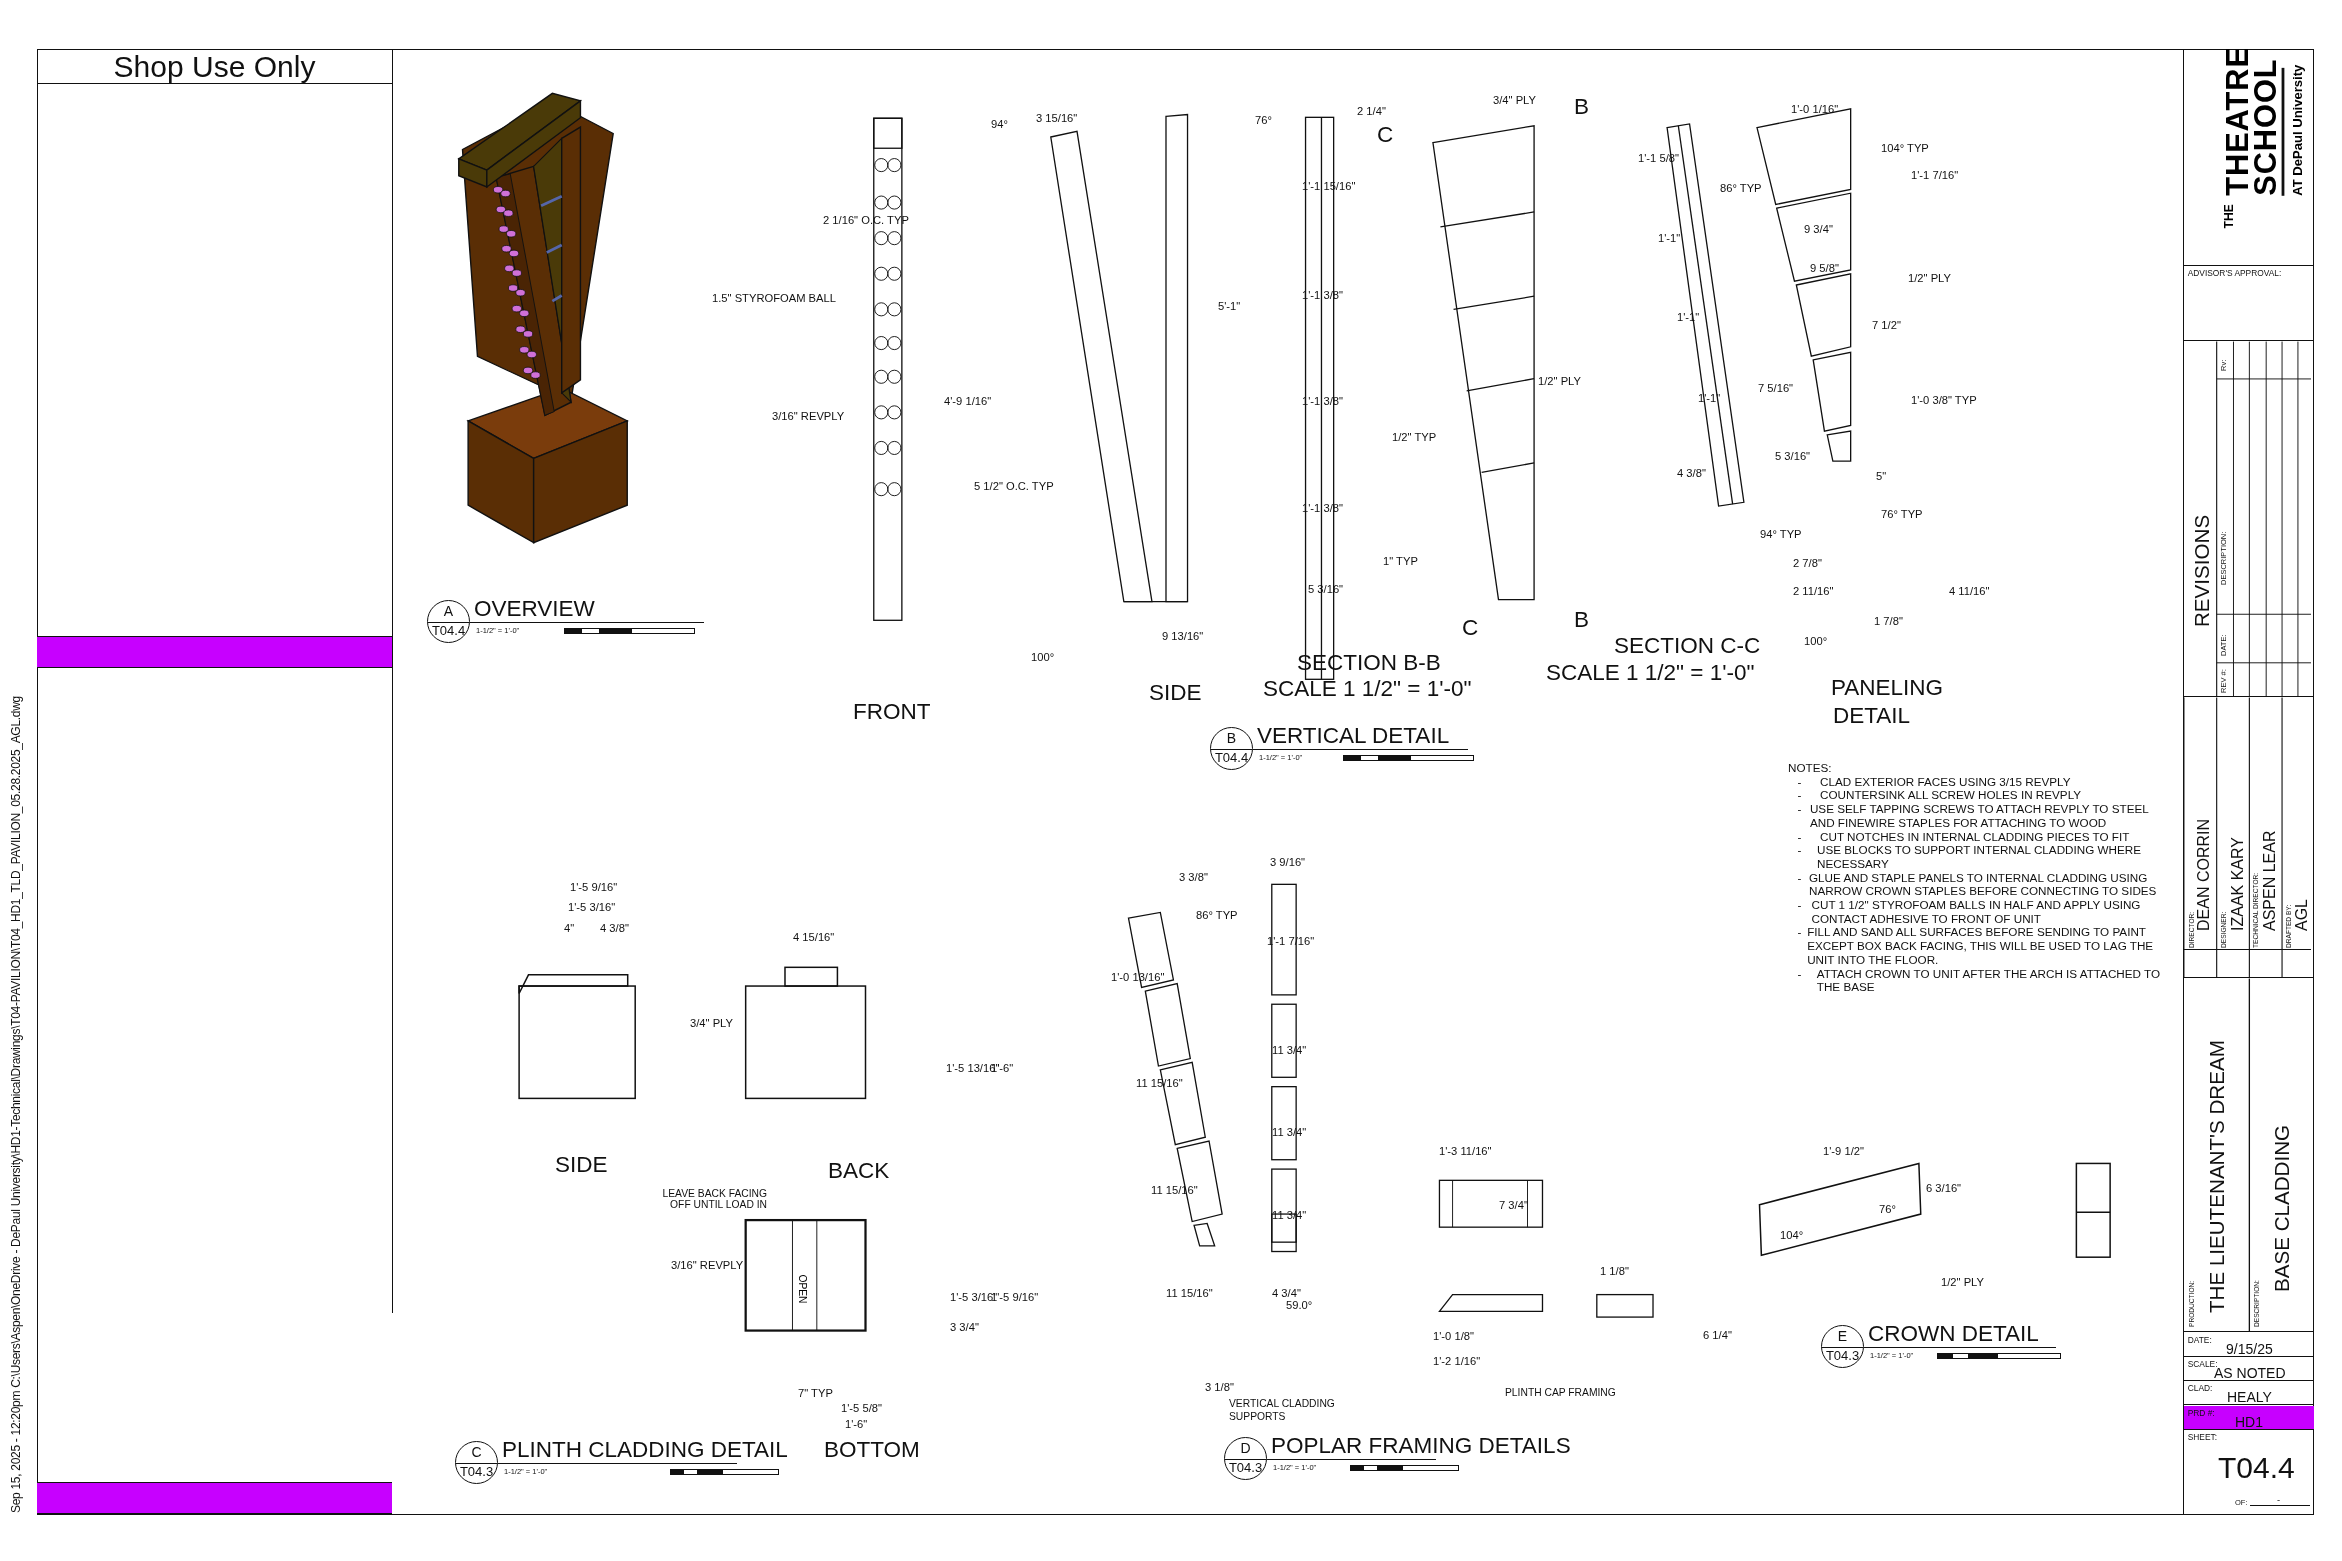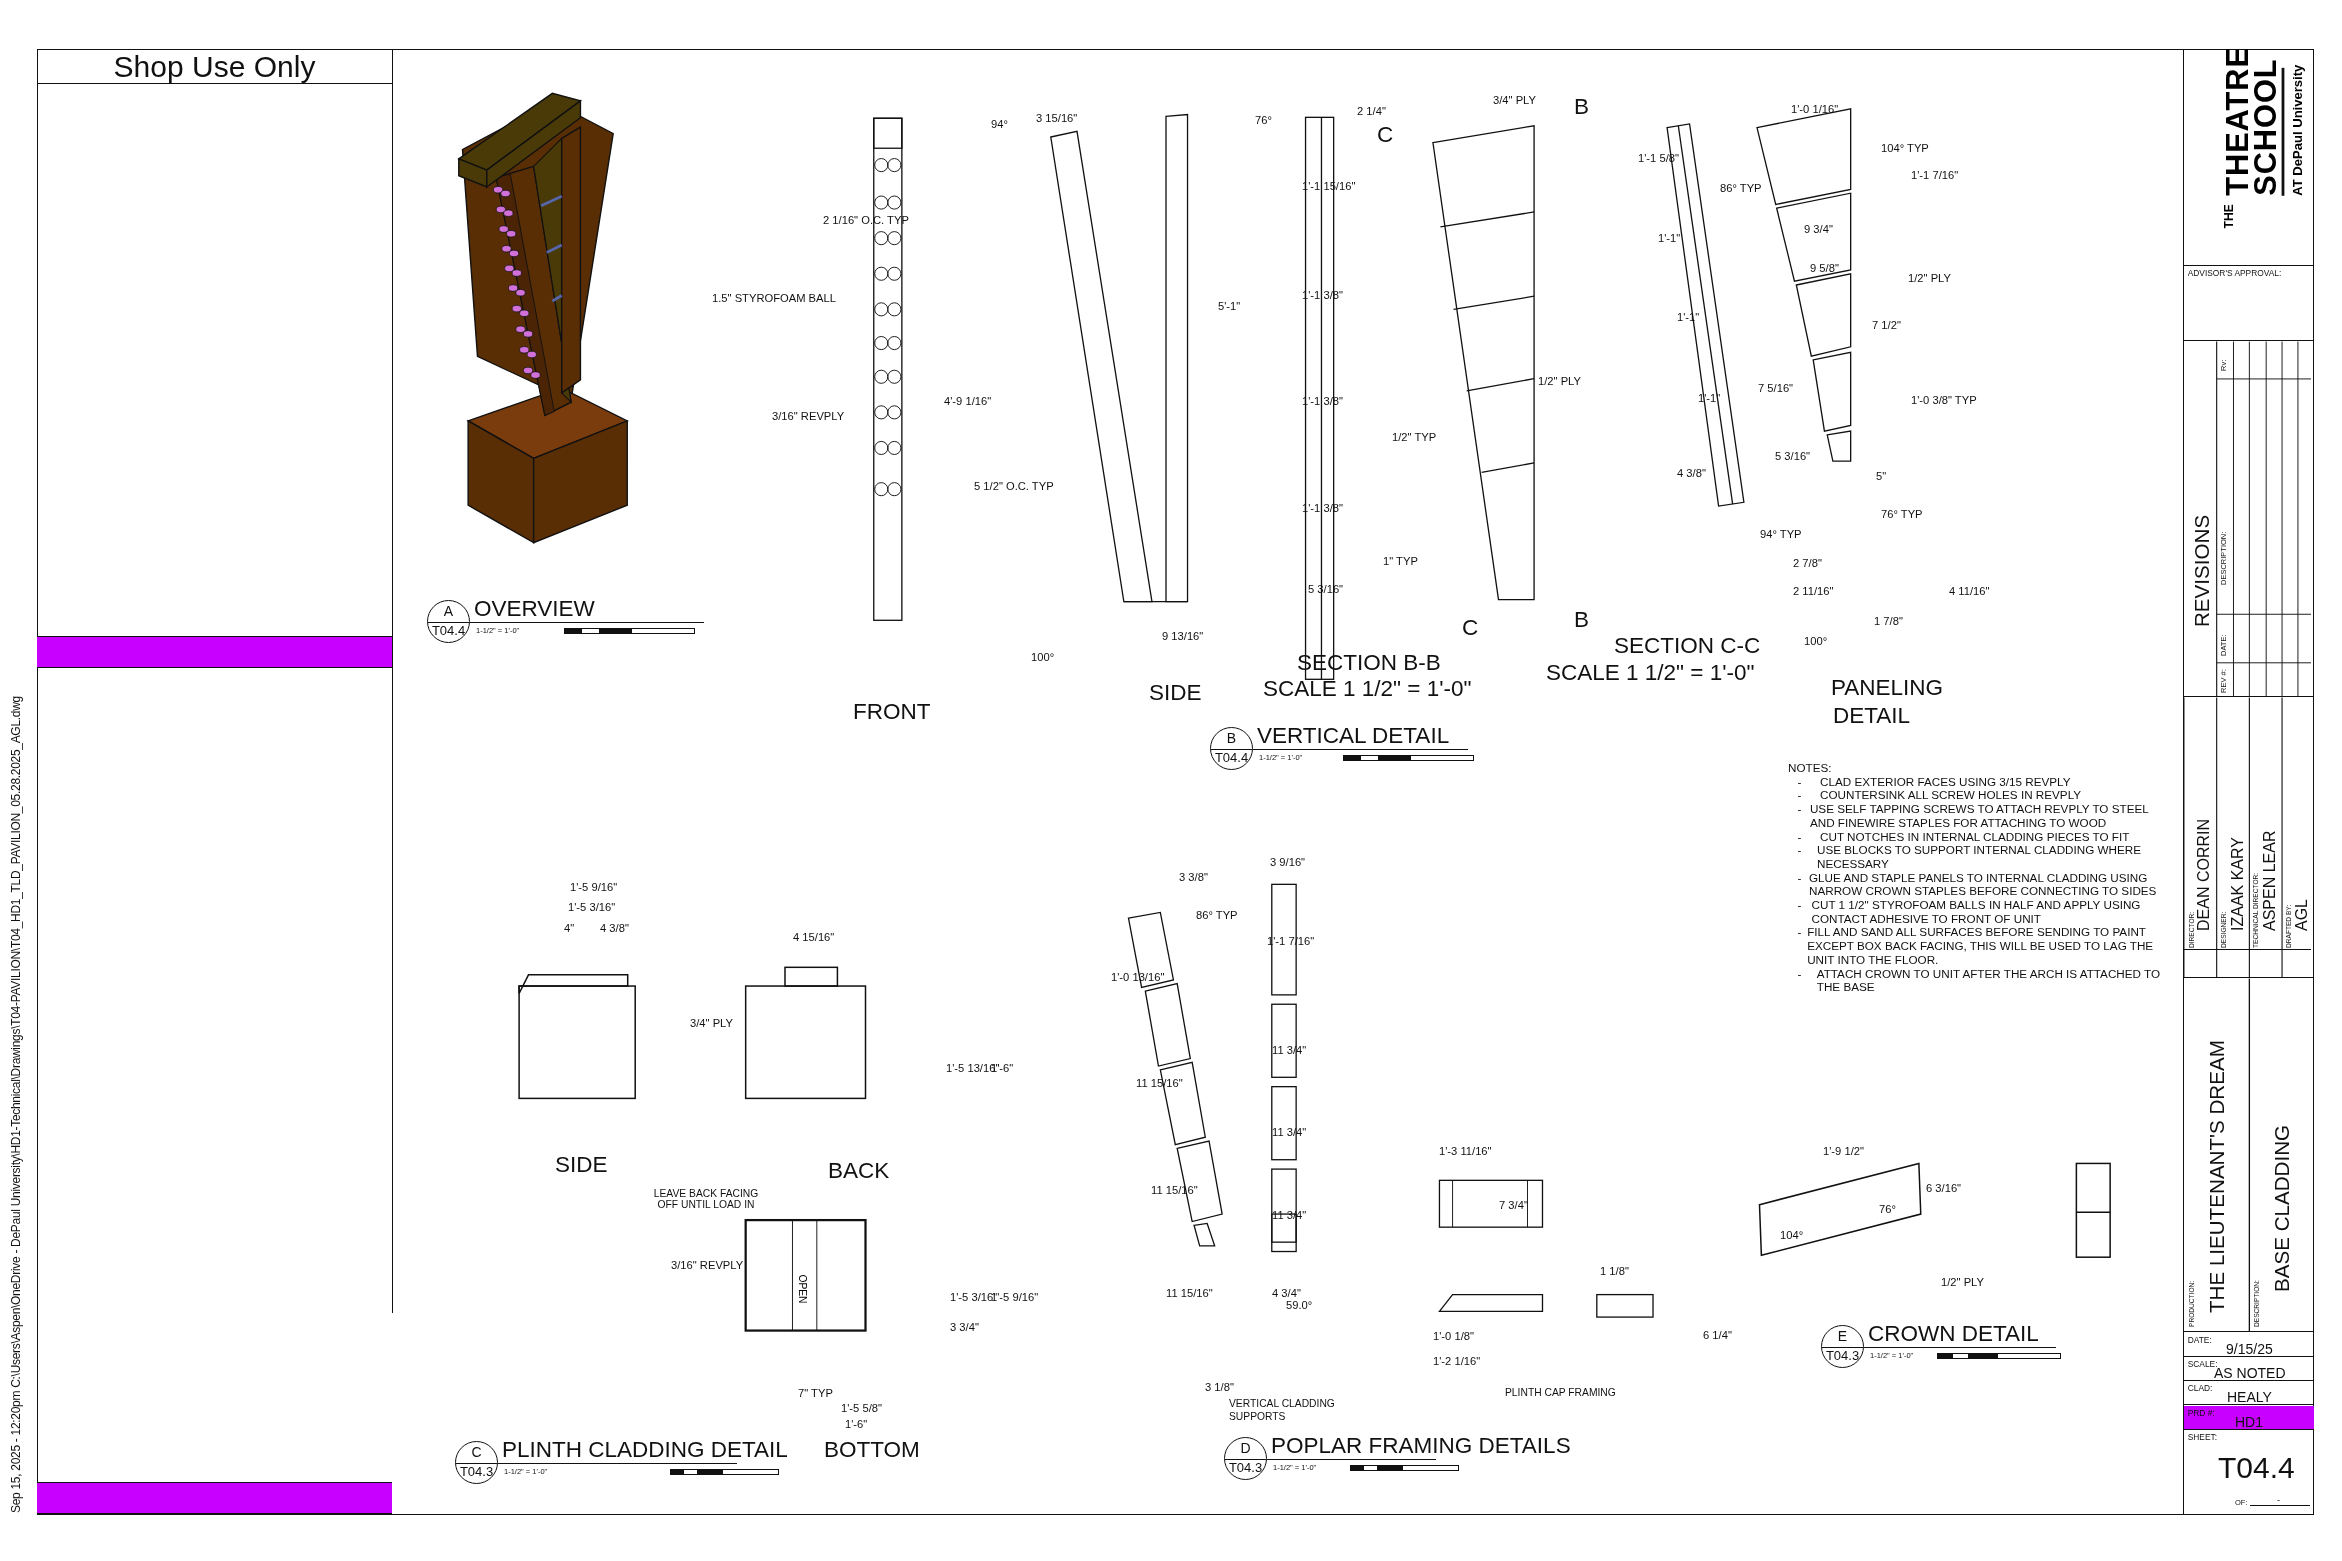--- a/index.html
+++ b/index.html
@@ -368,21 +368,21 @@
 </svg>
 <div class="lbl" style="left:570px;top:881px;">1'-5 9/16"</div>
 <div class="lbl" style="left:568px;top:901px;">1'-5 3/16"</div>
 <div class="lbl" style="left:564px;top:922px;">4"</div>
 <div class="lbl" style="left:600px;top:922px;">4 3/8"</div>
 <div class="lbl" style="left:690px;top:1017px;">3/4" PLY</div>
 <div class="big" style="left:555px;top:1152px;">SIDE</div>
 <div class="lbl" style="left:793px;top:931px;">4 15/16"</div>
 <div class="lbl" style="left:946px;top:1062px;">1'-5 13/16"</div>
 <div class="lbl" style="left:991px;top:1062px;">1'-6"</div>
-<div class="lbl" style="left:645px;top:1188px;width:122px;text-align:center;white-space:normal;font-size:10.3px;">LEAVE BACK FACING OFF UNTIL LOAD IN</div>
+<div class="lbl" style="left:645px;top:1188px;width:122px;text-align:right;white-space:normal;font-size:10.3px;">LEAVE BACK FACING OFF UNTIL LOAD IN</div>
 <div class="big" style="left:828px;top:1158px;">BACK</div>
 <div class="lbl" style="left:671px;top:1259px;">3/16" REVPLY</div>
 <div class="lbl" style="left:950px;top:1291px;">1'-5 3/16"</div>
 <div class="lbl" style="left:991px;top:1291px;">1'-5 9/16"</div>
 <div class="lbl" style="left:950px;top:1321px;">3 3/4"</div>
 <div class="lbl" style="left:798px;top:1387px;">7" TYP</div>
 <div class="lbl" style="left:841px;top:1402px;">1'-5 5/8"</div>
 <div class="lbl" style="left:845px;top:1418px;">1'-6"</div>
 <div class="big" style="left:824px;top:1437px;">BOTTOM</div>
 

